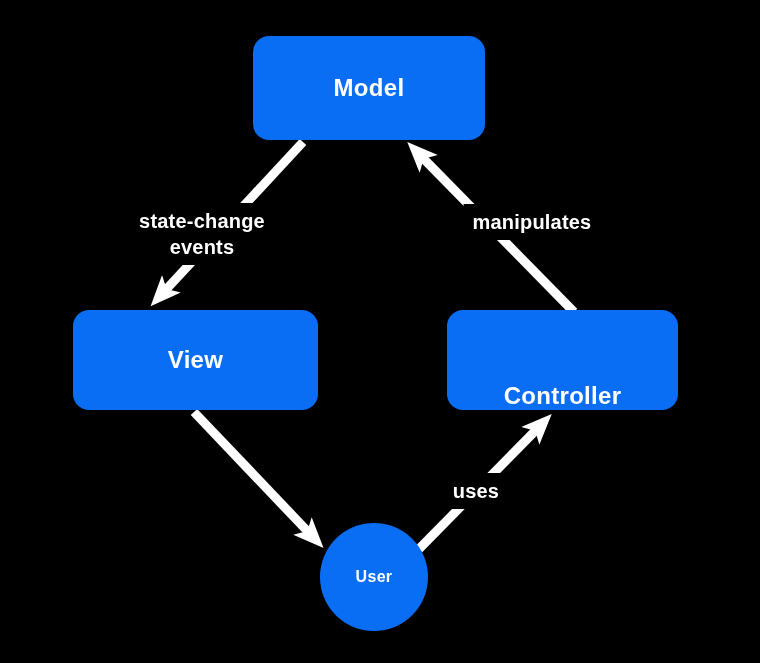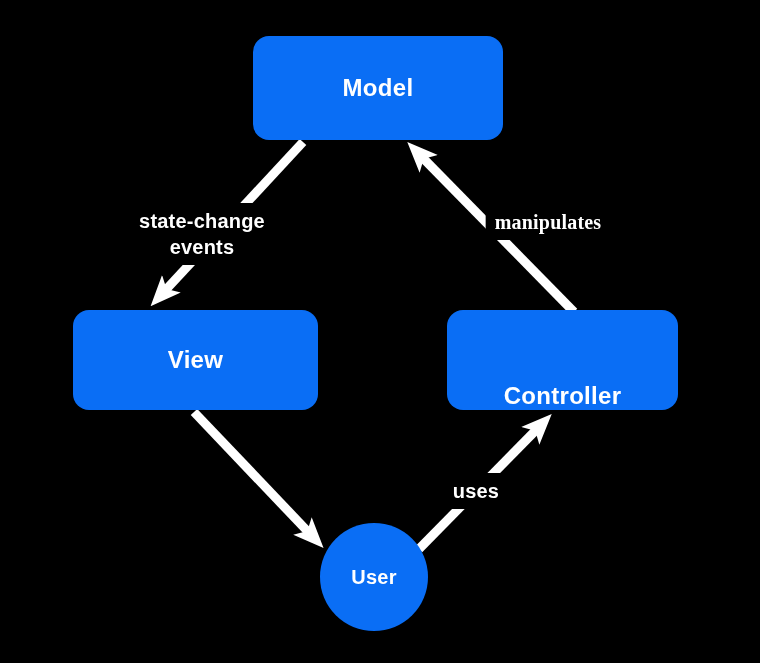--- a/index.html
+++ b/index.html
@@ -26,40 +26,40 @@
   }
   .node{
     position:absolute;z-index:2;
     background:var(--node);
     color:var(--node-text);
     display:flex;align-items:center;justify-content:center;
     font-weight:700;
     letter-spacing:0.3px;
   }
   .node.rect{border-radius:16px;font-size:24px;}
-  .node.circle{border-radius:50%;font-size:20px;}
-  #node-model{left:253px;top:36px;width:250px;height:104px;}
+  .node.circle{border-radius:50%;font-size:16px;}
+  #node-model{left:253px;top:36px;width:232px;height:104px;}
   #node-view{left:73px;top:310px;width:245px;height:100px;}
   #node-controller{left:447px;top:310px;width:231px;height:100px;align-items:flex-end;}
   #node-user{left:320px;top:523px;width:108px;height:108px;}
   .edge-label{
     position:absolute;z-index:3;
     transform:translate(-50%,-50%);
     background:var(--bg);
     color:var(--node-text);
     font-weight:700;
     font-size:20px;
     line-height:1.3;
     text-align:center;
     white-space:nowrap;
     padding:5px 9px;
     letter-spacing:0.2px;
   }
   #lbl-state{left:202px;top:234px;white-space:normal;width:178px;padding:5px 4px;}
-  #lbl-manip{left:548px;top:222px;font-family:Liberation Serif, serif;}
+  #lbl-manip{left:532px;top:222px;}
   #lbl-sees{left:274px;top:491px;}
   #lbl-uses{left:476px;top:491px;}
 </style>
 </head>
 <body>
 
 <div class="stage">
 
   <svg class="edges" viewBox="0 0 760 663" xmlns="http://www.w3.org/2000/svg">
     <defs>

